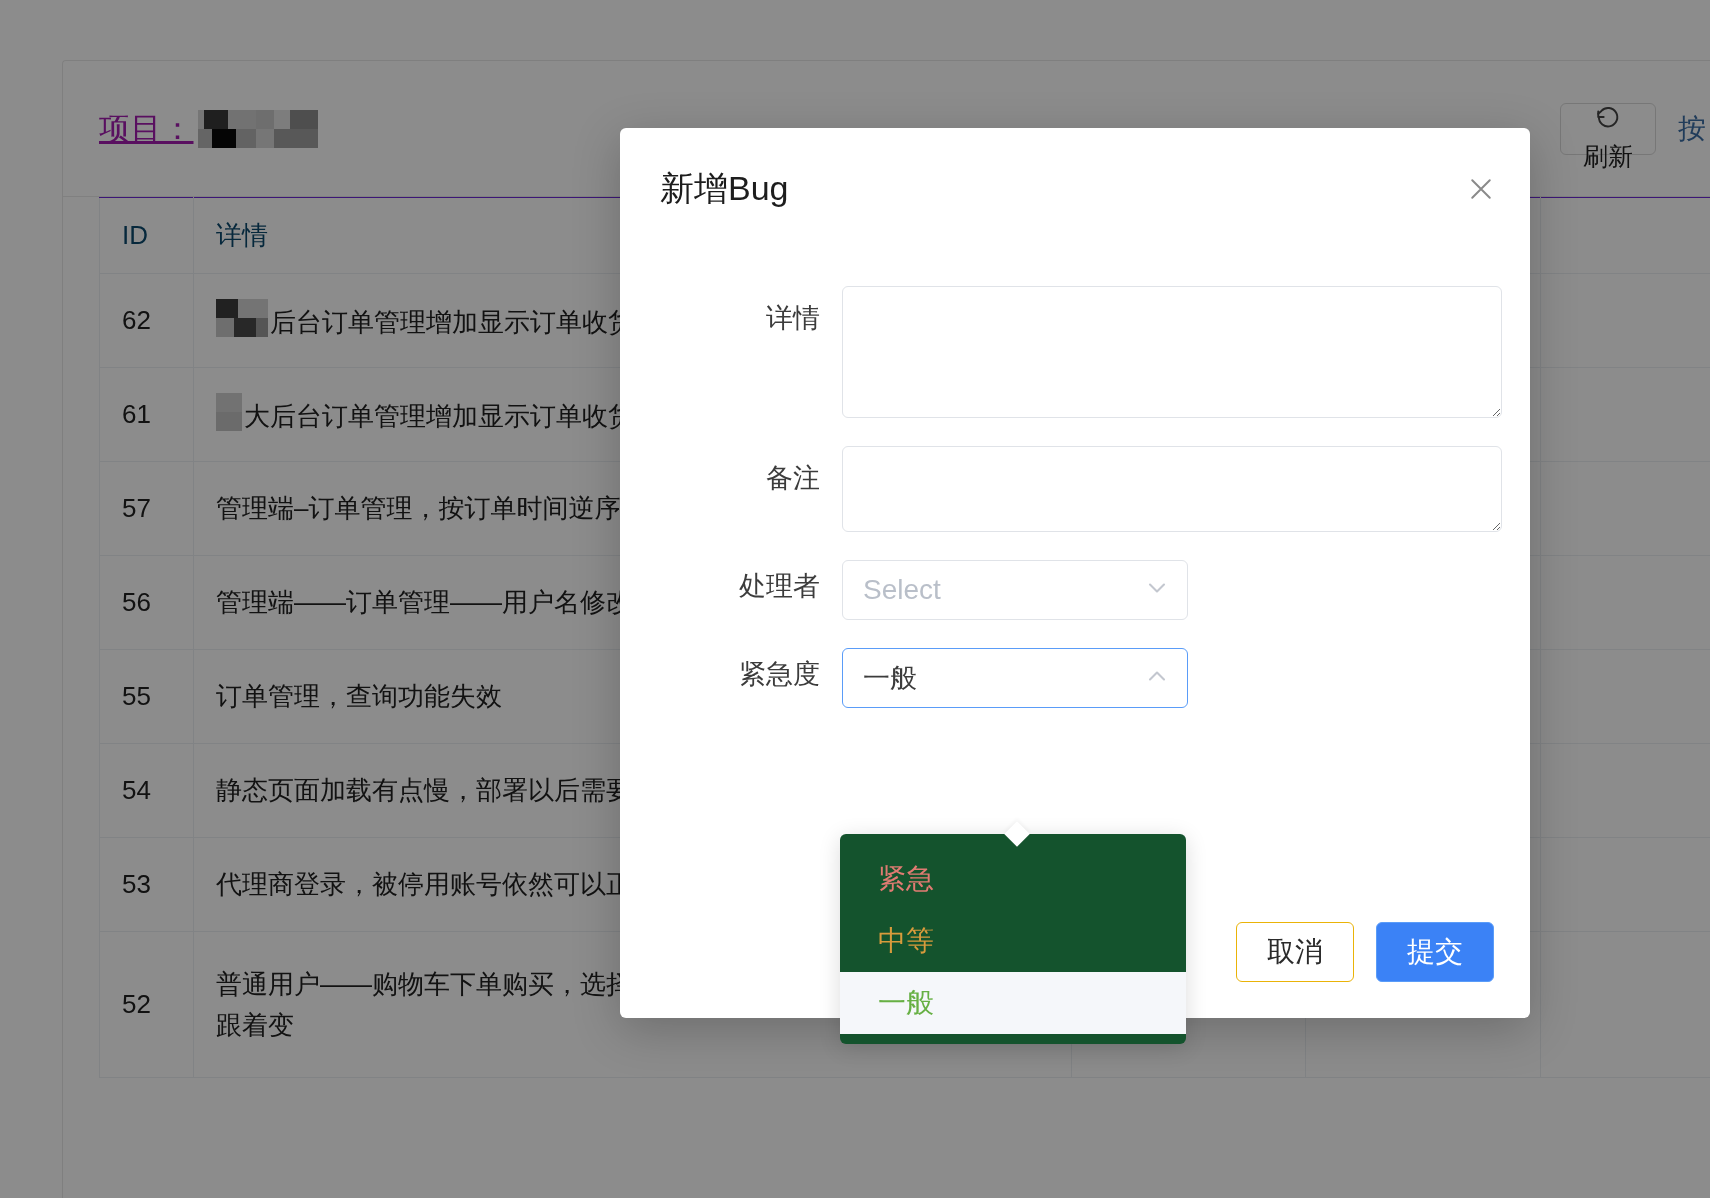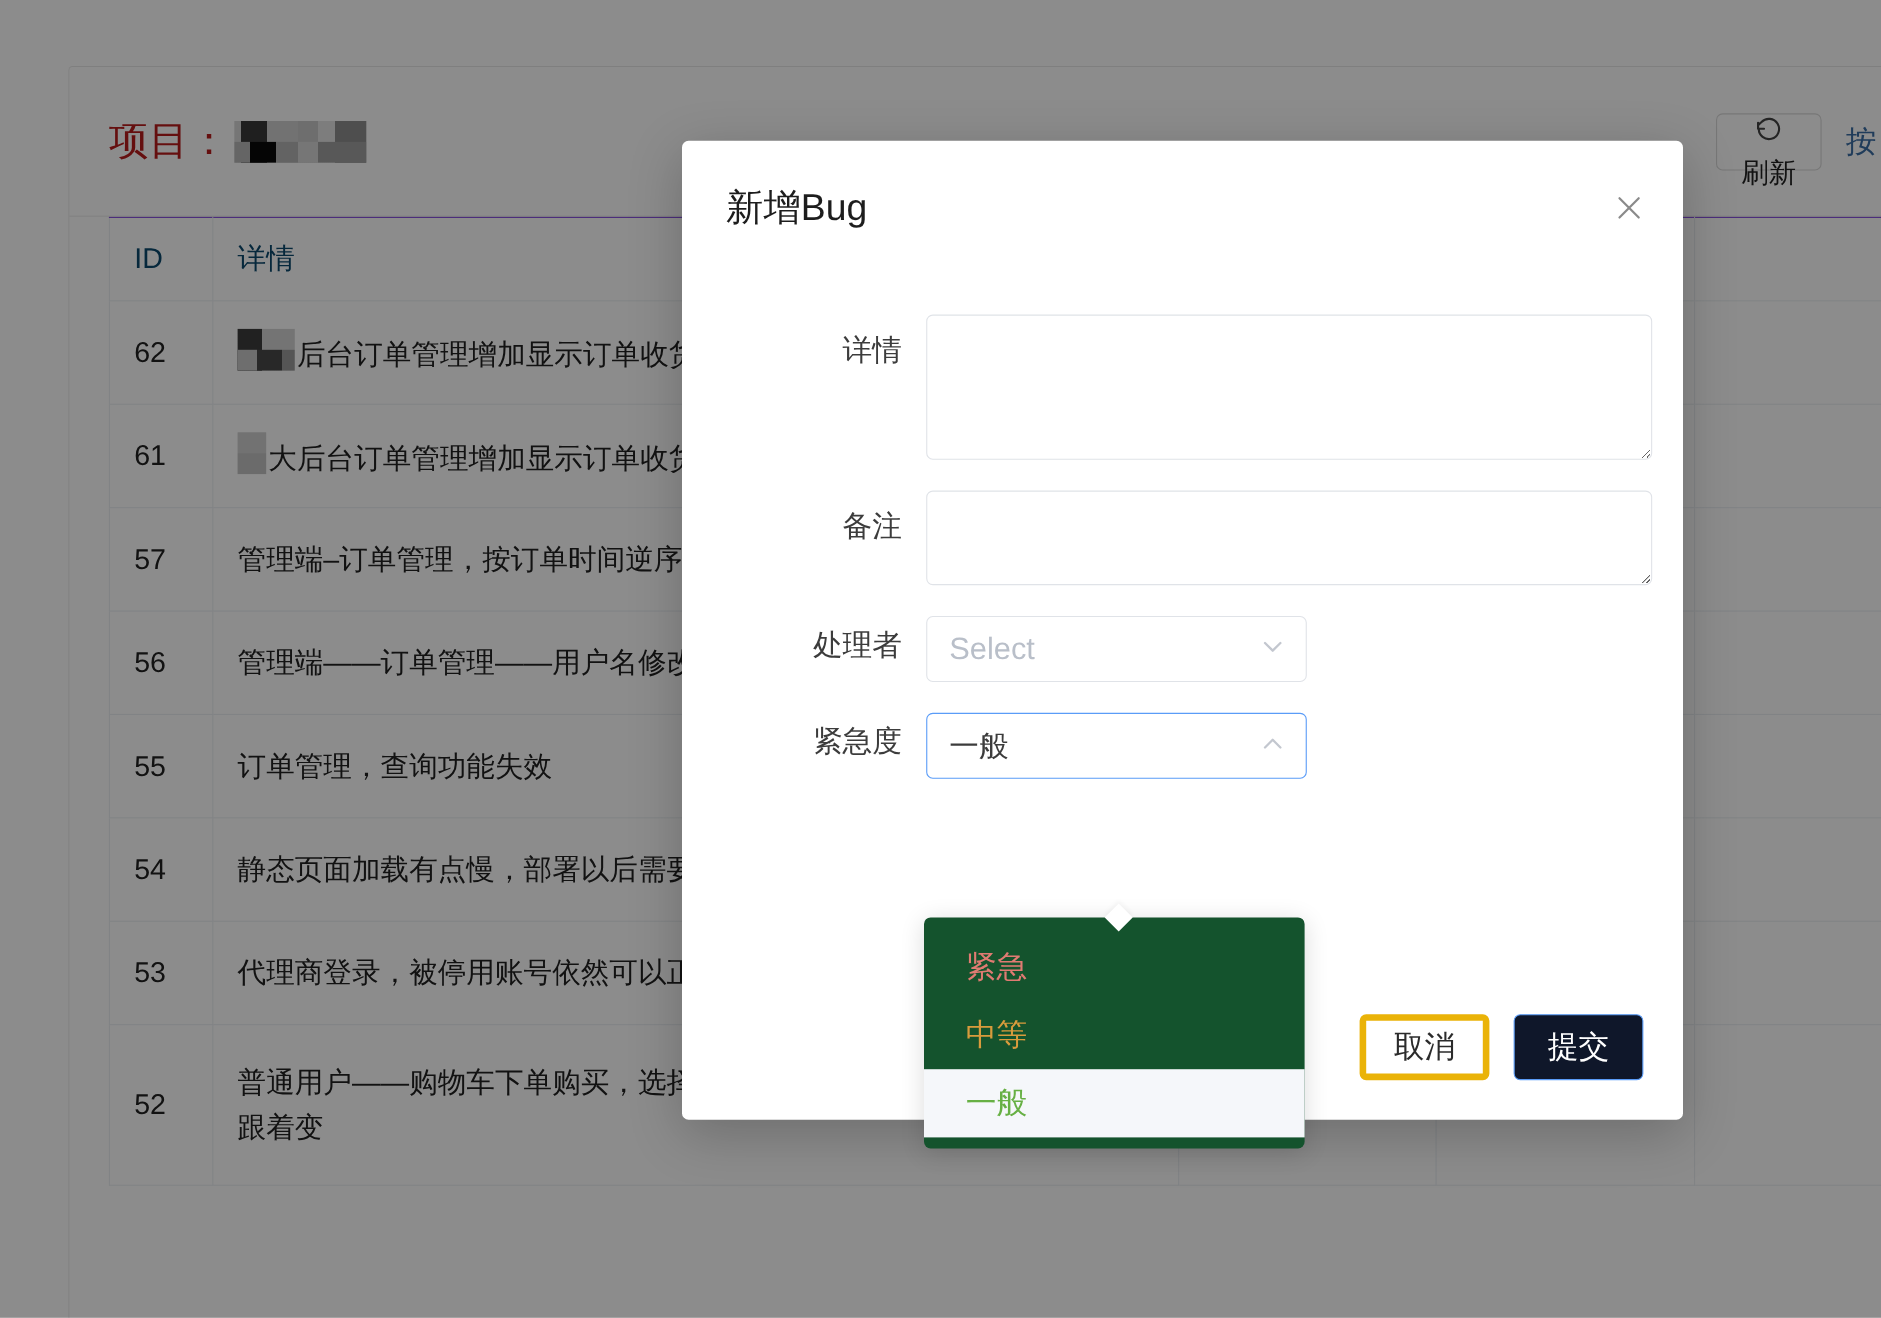--- a/index.html
+++ b/index.html
@@ -36,23 +36,24 @@
     border-bottom: 1px solid #eaeaea;
     position: relative;
     display: flex;
     align-items: center;
     padding: 0 36px;
   }
 
   .project-line {
     display: flex;
     align-items: center;
-    font-size: 36px;
-    color: #b91c1c;
+    font-size: 31px;
+    color: #a21caf;
     letter-spacing: 0.5px;
+    text-decoration: underline;
   }
   .project-label { white-space: nowrap; }
 
   
   .redact {
     display: inline-block;
     vertical-align: middle;
     position: relative;
     overflow: hidden;
   }
@@ -302,22 +303,22 @@
     height: 60px;
     min-width: 118px;
     border-radius: 6px;
     font-size: 28px;
     display: inline-flex;
     align-items: center;
     justify-content: center;
     cursor: pointer;
     padding: 0 22px;
   }
-  .btn-cancel { background: #fff; border: 6px solid #eab308; color: #2b2b2b; }
-  .btn-submit { background: #0f172a; border: 1px solid #5a9cf8; color: #ffffff; }
+  .btn-cancel { background: #fff; border: 1px solid #eab308; color: #2b2b2b; }
+  .btn-submit { background: #3b82f6; border: 1px solid #5a9cf8; color: #ffffff; }
 </style>
 </head>
 <body>
 
 <div id="page-root">
   <div class="page-card">
 
     <div class="card-header">
       <div class="project-line">
         <span class="project-label">项目：</span>

